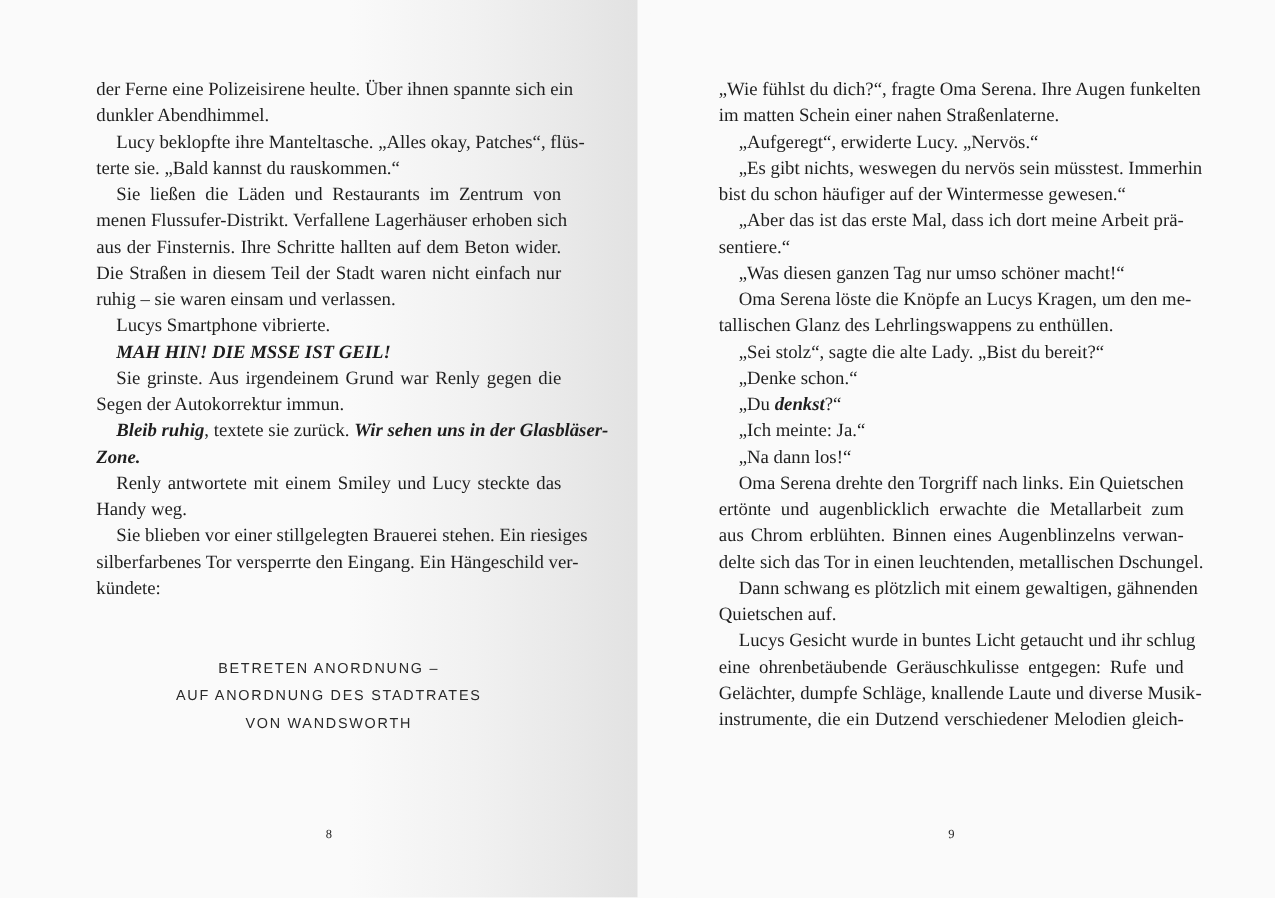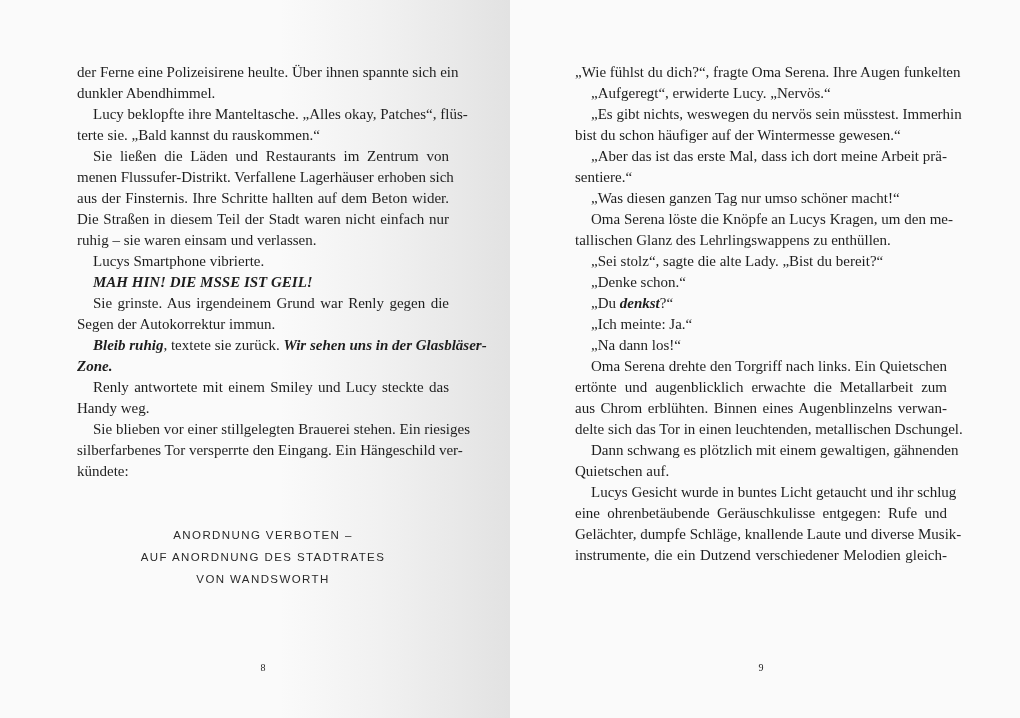--- a/index.html
+++ b/index.html
@@ -114,31 +114,32 @@
       <span class="line indent"><span class="it">Bleib ruhig</span><span>, textete sie zurück. </span><span class="it">Wir sehen uns in der Glasbläser-</span></span>
       <span class="line last it">Zone.</span>
       <span class="line indent">Renly antwortete mit einem Smiley und Lucy steckte das</span>
       <span class="line last">Handy weg.</span>
       <span class="line indent">Sie blieben vor einer stillgelegten Brauerei stehen. Ein riesiges</span>
       <span class="line">silberfarbenes Tor versperrte den Eingang. Ein Hängeschild ver-</span>
       <span class="line last">kündete:</span>
     </div>
 
     <div class="sign">
-      <span class="sign-line">ANORDNUNG VERBOTEN –</span>
+      <span class="sign-line">BETRETEN ANORDNUNG –</span>
       <span class="sign-line">AUF ANORDNUNG DES STADTRATES</span>
       <span class="sign-line">VON WANDSWORTH</span>
     </div>
 
     <div class="page-number">8</div>
   </div>
 
   <div class="page page-right">
     <div class="text-block">
       <span class="line">„Wie fühlst du dich?“, fragte Oma Serena. Ihre Augen funkelten</span>
+      <span class="line last">im matten Schein einer nahen Straßenlaterne.</span>
       <span class="line indent last">„Aufgeregt“, erwiderte Lucy. „Nervös.“</span>
       <span class="line indent">„Es gibt nichts, weswegen du nervös sein müsstest. Immerhin</span>
       <span class="line last">bist du schon häufiger auf der Wintermesse gewesen.“</span>
       <span class="line indent">„Aber das ist das erste Mal, dass ich dort meine Arbeit prä-</span>
       <span class="line last">sentiere.“</span>
       <span class="line indent last">„Was diesen ganzen Tag nur umso schöner macht!“</span>
       <span class="line indent">Oma Serena löste die Knöpfe an Lucys Kragen, um den me-</span>
       <span class="line last">tallischen Glanz des Lehrlingswappens zu enthüllen.</span>
       <span class="line indent last">„Sei stolz“, sagte die alte Lady. „Bist du bereit?“</span>
       <span class="line indent last">„Denke schon.“</span>

